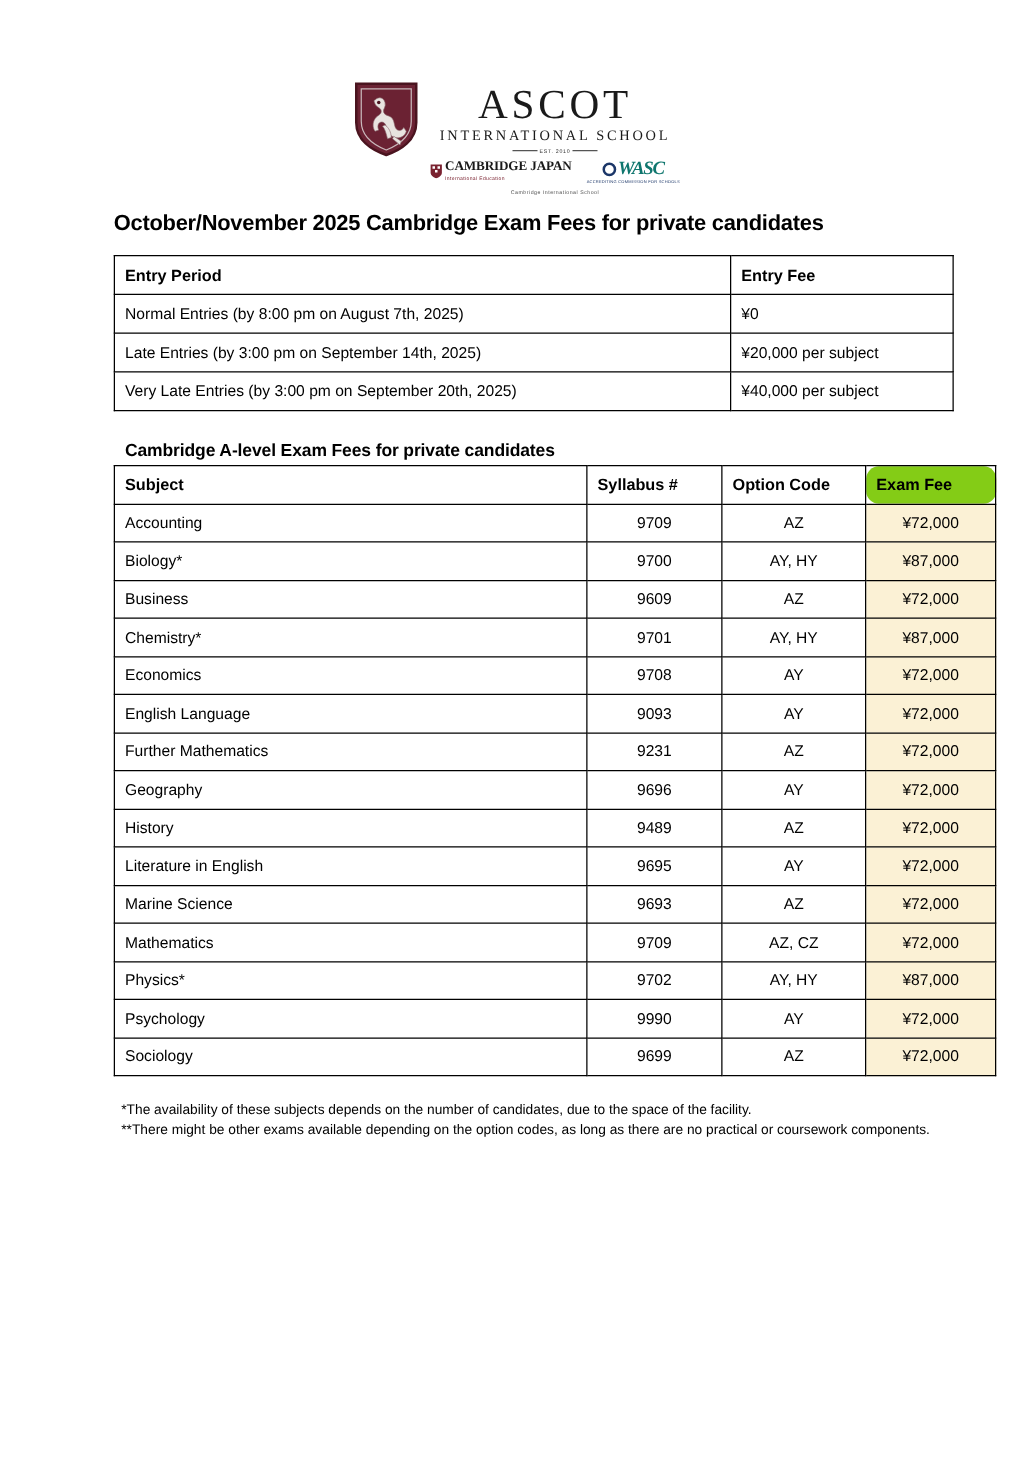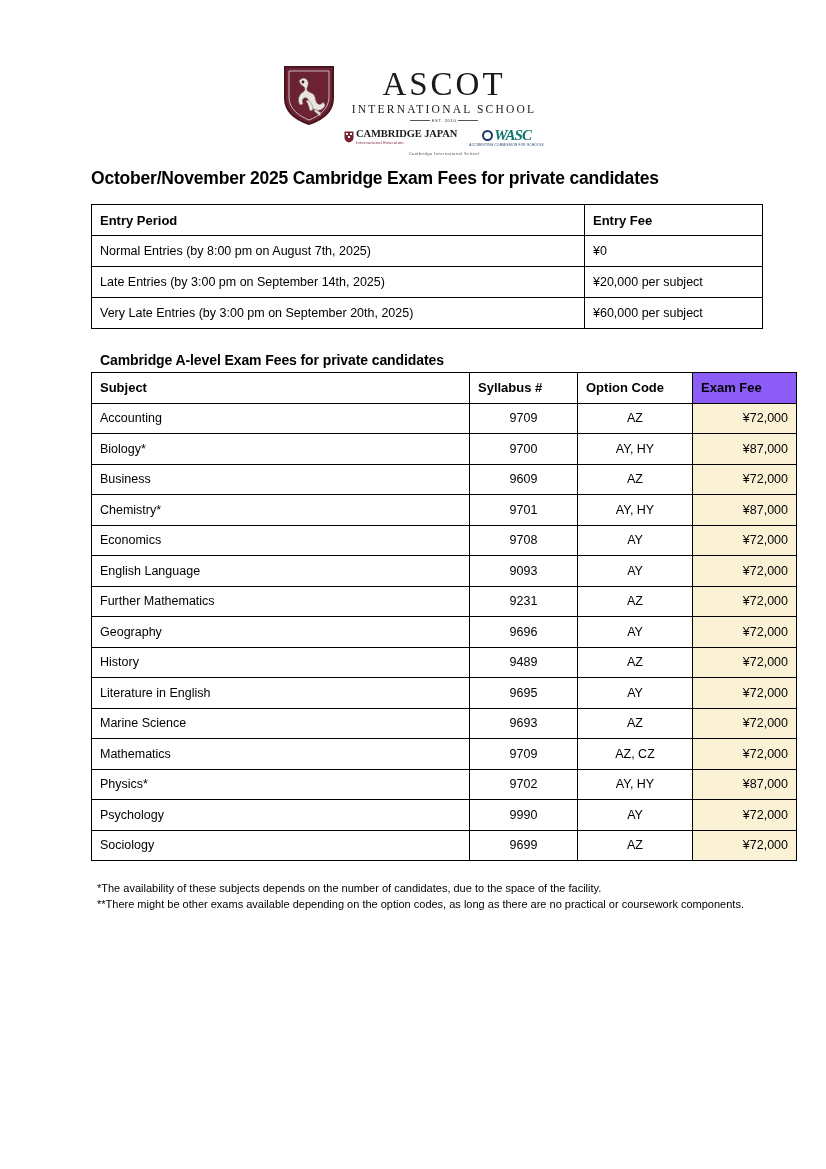--- a/index.html
+++ b/index.html
@@ -192,24 +192,24 @@
   #entry-table th, #entry-table td { height: 30px; }
   #entry-table th { font-weight: bold; font-size: 13px; }
   #entry-table .c0 { width: 476px; }
   #entry-table .c1 { width: 161px; }
 
   #fees-table th, #fees-table td { height: 29.5px; }
   #fees-table th { font-weight: bold; font-size: 13px; margin-top: 17px; }
   #fees-table .c0 { width: 361px; }
   #fees-table .c1 { width: 91px; text-align: center; }
   #fees-table .c2 { width: 98px; text-align: center; }
-  #fees-table .c3 { width: 87px; text-align: right; }
+  #fees-table .c3 { width: 87px; text-align: center; }
 
   #fees-table th.c1, #fees-table th.c2, #fees-table th.c3 { text-align: left; }
-  #fees-table .fee-head { background: #8b5cf6; }
+  #fees-table .fee-head { background: #84cc16; border-radius: 10px; }
   #fees-table .fee-cell { background: #fbf1d5; }
 
   
   .notes {
     position: absolute;
     left: 97px;
     top: 881px;
     width: 680px;
     font-size: 11px;
     line-height: 1.42;
@@ -280,21 +280,21 @@
       <tr>
         <td class="c0">Normal Entries (by 8:00 pm on August 7th, 2025)</td>
         <td class="c1">¥0</td>
       </tr>
       <tr>
         <td class="c0">Late Entries (by 3:00 pm on September 14th, 2025)</td>
         <td class="c1">¥20,000 per subject</td>
       </tr>
       <tr>
         <td class="c0">Very Late Entries (by 3:00 pm on September 20th, 2025)</td>
-        <td class="c1">¥60,000 per subject</td>
+        <td class="c1">¥40,000 per subject</td>
       </tr>
     </tbody>
 </table>
 
 <table class="tbl" id="fees-table">
   <thead>
     <tr>
       <th class="c0">Subject</th>
       <th class="c1">Syllabus #</th>
       <th class="c2">Option Code</th>

